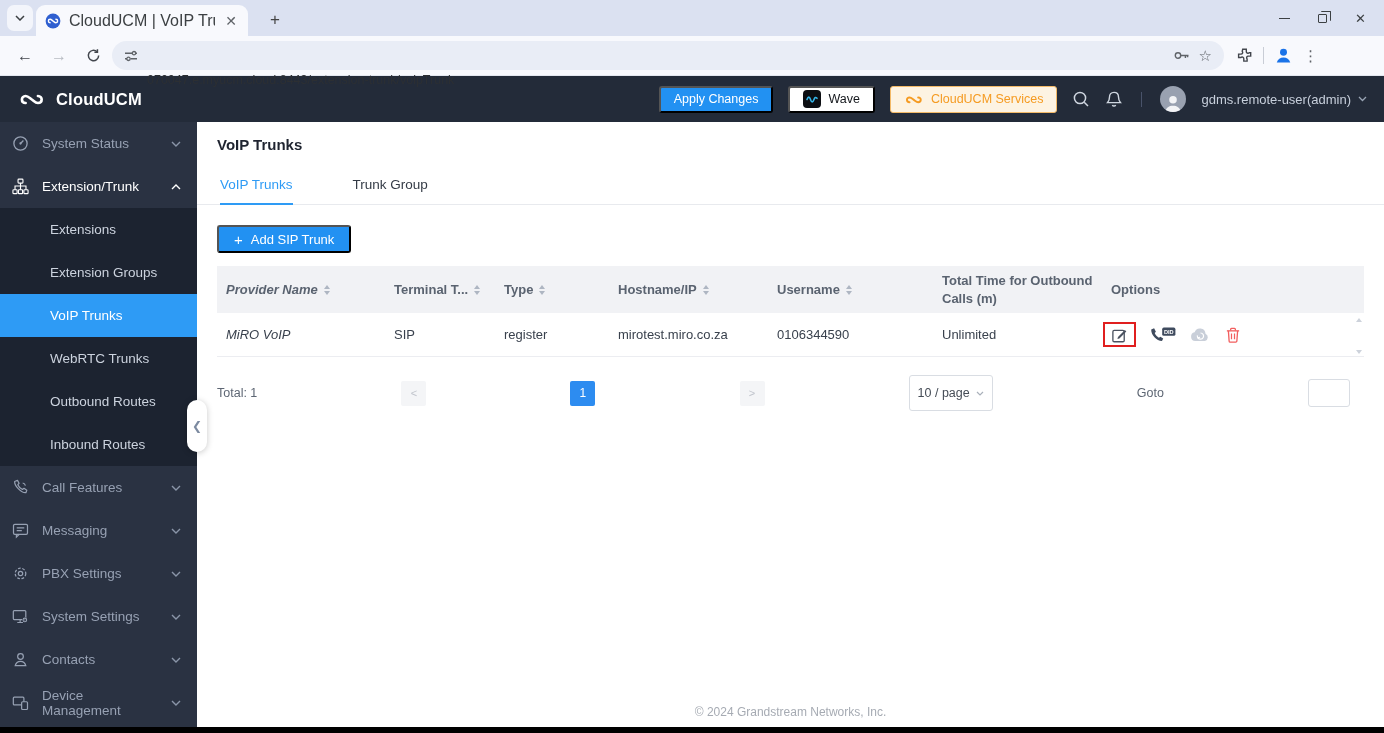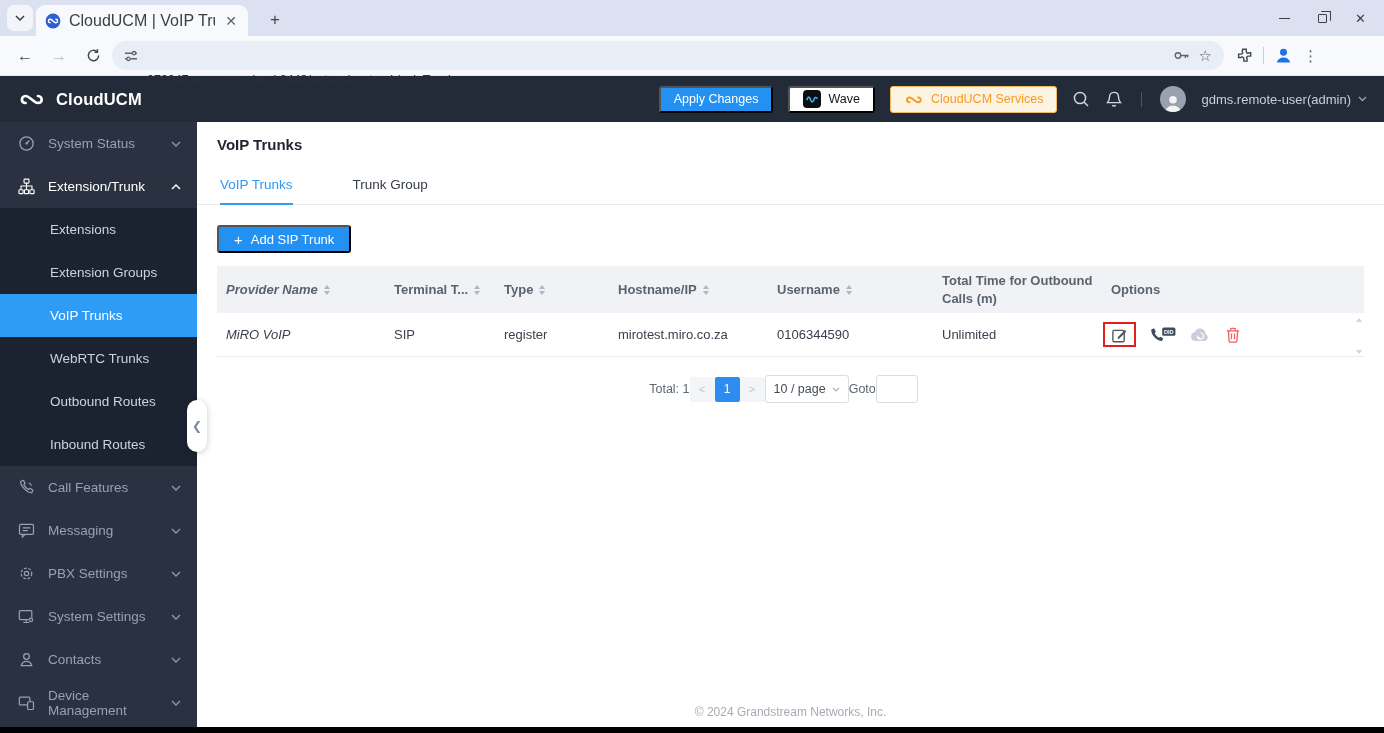--- a/index.html
+++ b/index.html
@@ -50,21 +50,21 @@
   .btn-services { background:#fdf3e2; border:1px solid #f3b967; color:#f59b22; }
   .hdr-icon { display:flex; align-items:center; }
   .hdr-divider { width:1px; height:15px; background:#49536a; margin:0 3px; }
   .hdr-avatar { width:26px; height:26px; border-radius:50%; background:#99a1b0; display:flex;
                 align-items:flex-end; justify-content:center; overflow:hidden; }
   .hdr-user { color:#c7cfdb; font-size:13px; display:flex; align-items:center; gap:7px; }
 
   
   .app-body { display:flex; height:605px; position:relative; }
   .sidebar { width:197px; background:#2a3242; position:relative; flex-shrink:0; }
-  .side-item { height:43px; display:flex; align-items:center; gap:13px; padding:0 16px 0 18px;
+  .side-item { height:43px; display:flex; align-items:center; gap:13px; padding:0 16px 0 12px;
                color:#97a1b3; font-size:13.5px; }
   .side-item .lbl { flex:1; }
   .side-item.open { color:#fff; }
   .submenu { background:#1c2330; }
   .sub-item { height:43px; display:flex; align-items:center; padding-left:50px; color:#ccd3de; font-size:13.5px; }
   .sub-item.active { background:#2e9bf5; color:#fff; }
   .collapse-handle { position:absolute; right:-10px; top:278px; width:20px; height:52px; background:#fff;
                      border-radius:10px; box-shadow:0 1px 6px rgba(0,0,0,.22); display:flex; align-items:center;
                      justify-content:center; color:#7c8aa0; font-size:12px; z-index:6; }
 
@@ -90,27 +90,27 @@
   .sort .up { border-bottom:4px solid #aeb6c2; }
   .sort .dn { border-top:4px solid #aeb6c2; }
   .opts { display:flex; align-items:center; gap:13px; }
   .edit-annotation { border:2px solid #e01f1f; padding:3px 6px 1px; display:inline-flex; margin-left:-8px; }
   .mini-scroll { position:absolute; right:2px; top:52px; height:36px; display:flex; flex-direction:column;
                  justify-content:space-between; align-items:center; }
   .mini-scroll i { width:0; height:0; border-left:3.5px solid transparent; border-right:3.5px solid transparent; }
   .mini-scroll .up { border-bottom:4px solid #cdd2db; }
   .mini-scroll .dn { border-top:4px solid #cdd2db; }
 
-  .pagination { display:flex; align-items:center; justify-content:center; gap:0; margin:18px 14px 0 0;
+  .pagination { display:flex; align-items:center; justify-content:space-between; gap:0; margin:18px 14px 0 0;
                 font-size:12.5px; color:#5d6673; }
   .pg-btn { width:25px; height:25px; border-radius:2px; background:#f4f5f7; color:#c0c4cc; display:flex;
             align-items:center; justify-content:center; font-size:11px; }
   .pg-cur { width:25px; height:25px; border-radius:2px; background:#2d8cf0; color:#fff; display:flex;
             align-items:center; justify-content:center; font-size:12px; }
-  .pg-size { height:28px; min-width:80px; border:1px solid #d9dde3; border-radius:3px; background:#fff;
+  .pg-size { height:36px; min-width:80px; border:1px solid #d9dde3; border-radius:3px; background:#fff;
              display:flex; align-items:center; justify-content:center; gap:6px; padding:0 8px; color:#454c56; }
   .pg-goto-input { width:42px; height:28px; border:1px solid #d9dde3; border-radius:3px; background:#fff; }
 
   .footer { position:absolute; left:0; right:0; bottom:8px; text-align:center; font-size:12px; color:#a6abb3; }
   .bottom-bar { height:6px; background:#000; }
 
   svg { display:block; }
 </style>
 <title>CloudUCM | VoIP Trunks</title></head>
 <body>

